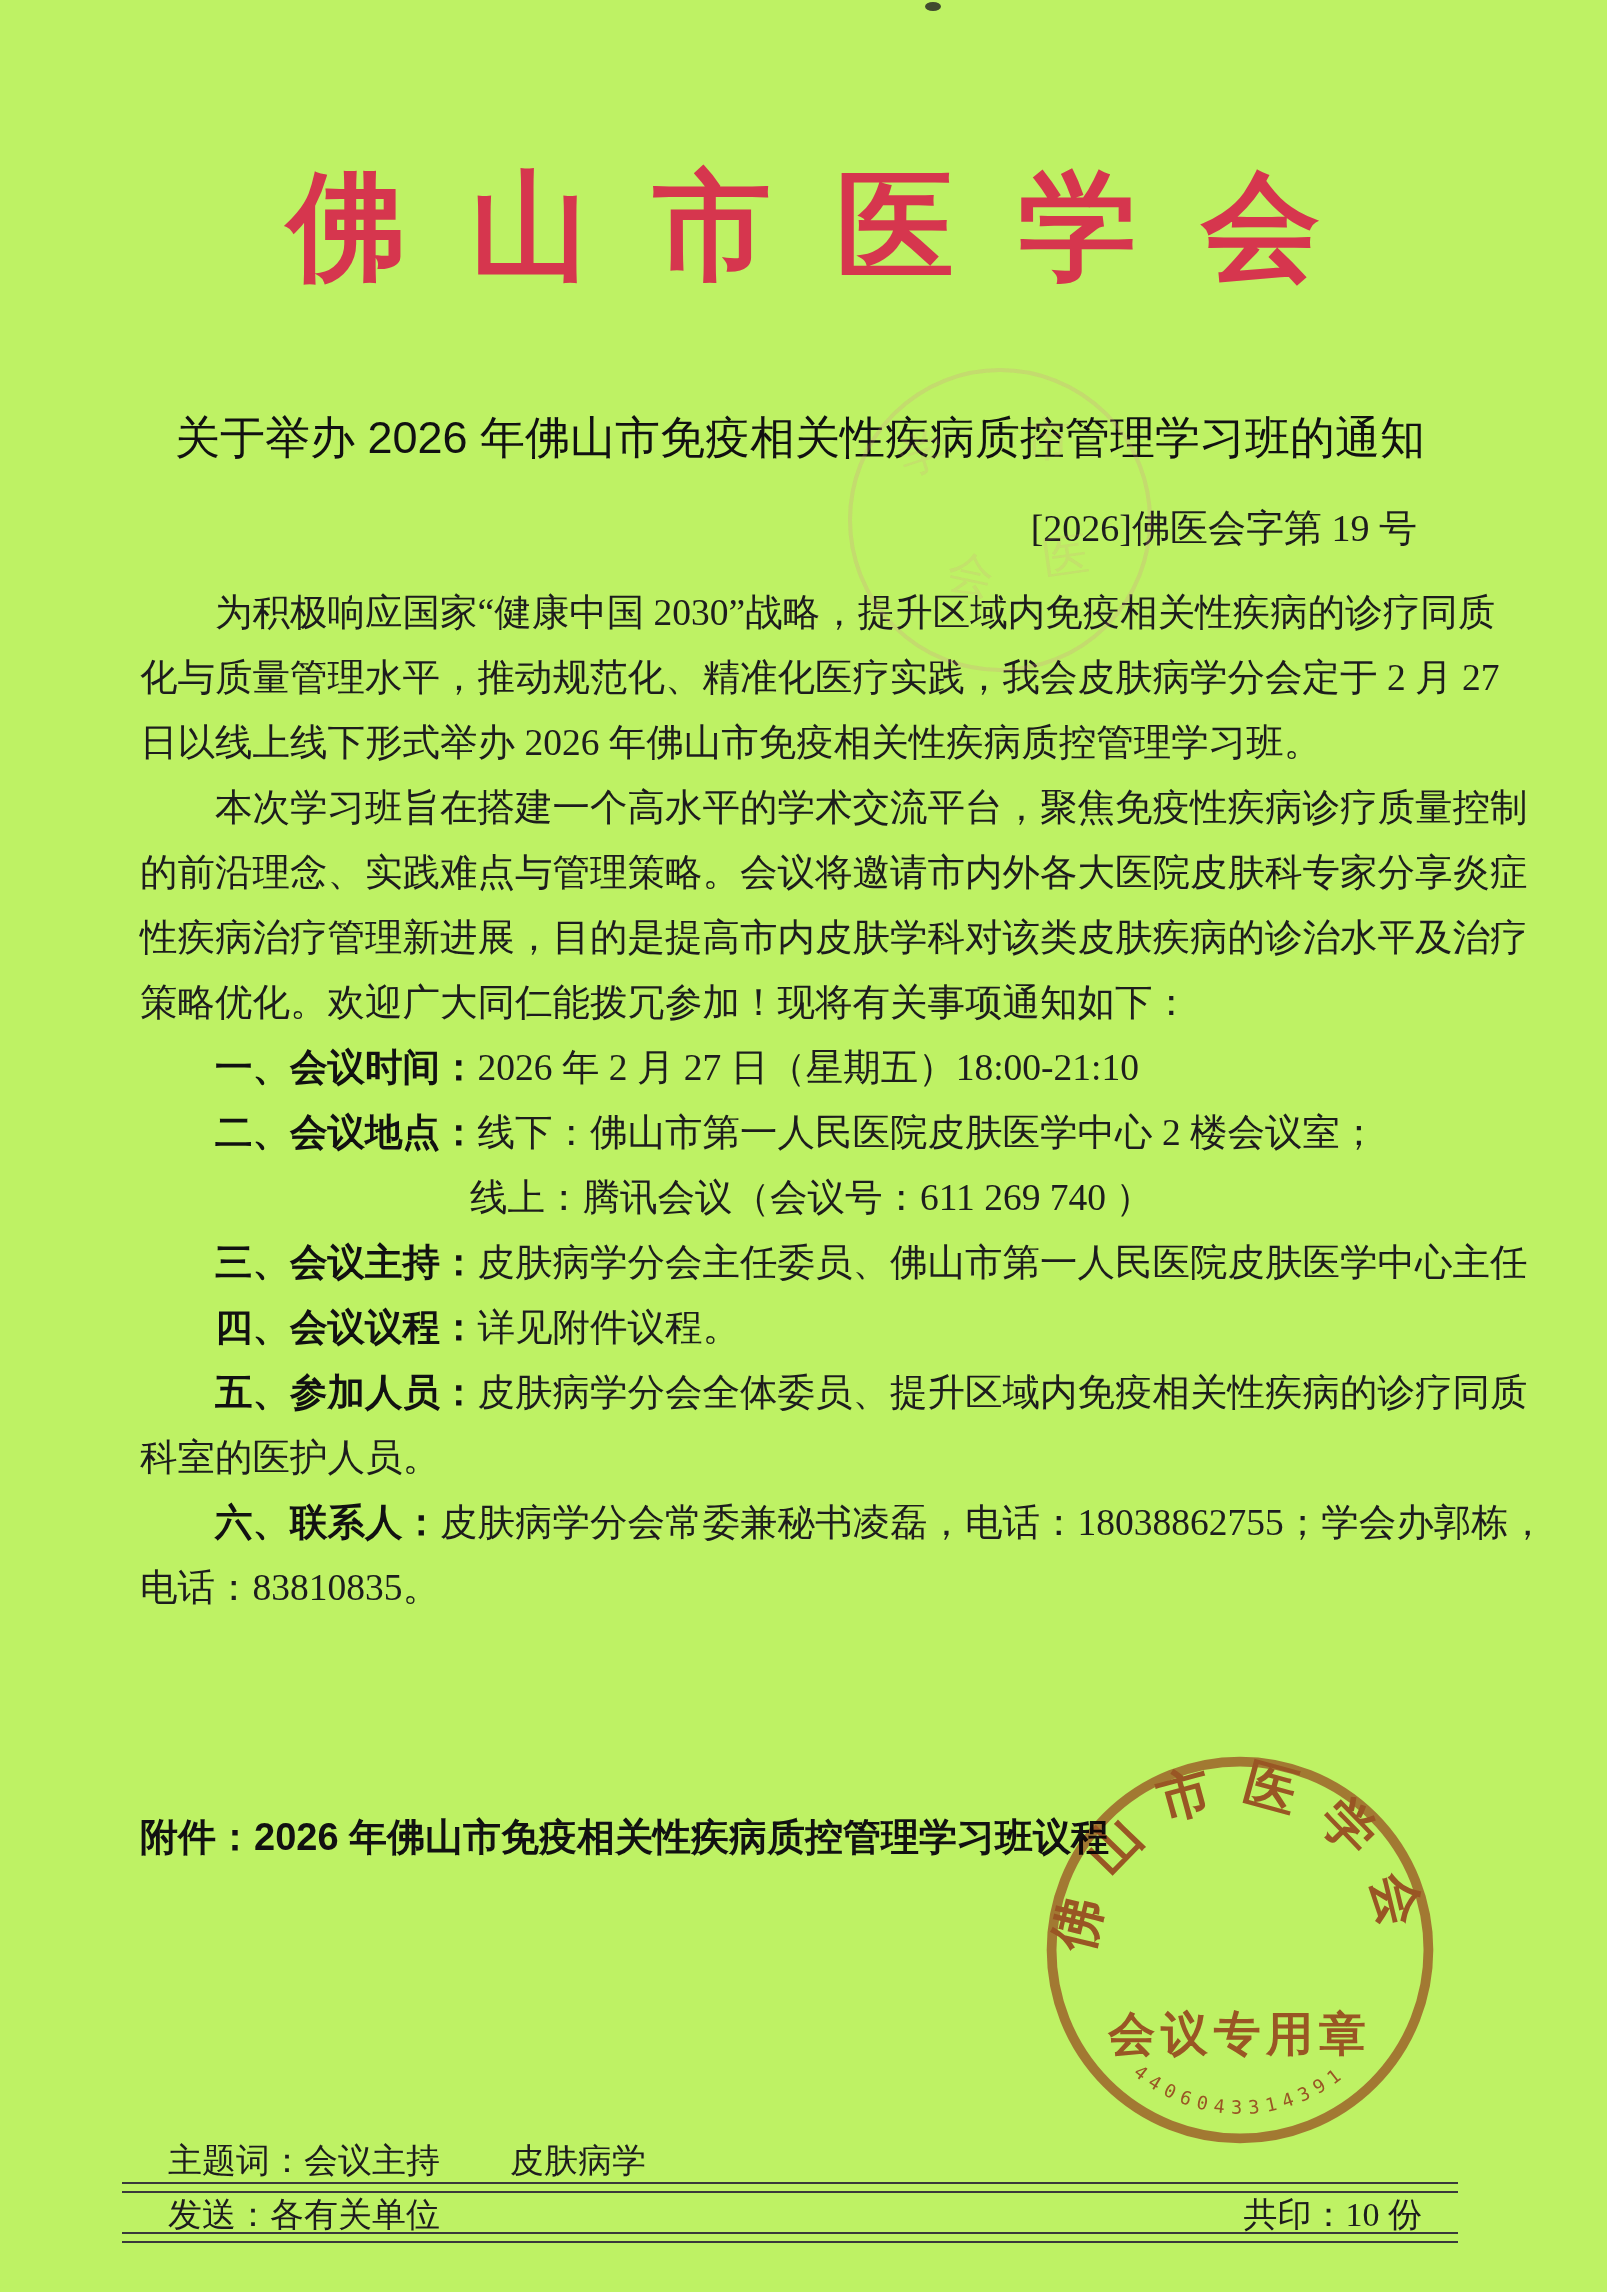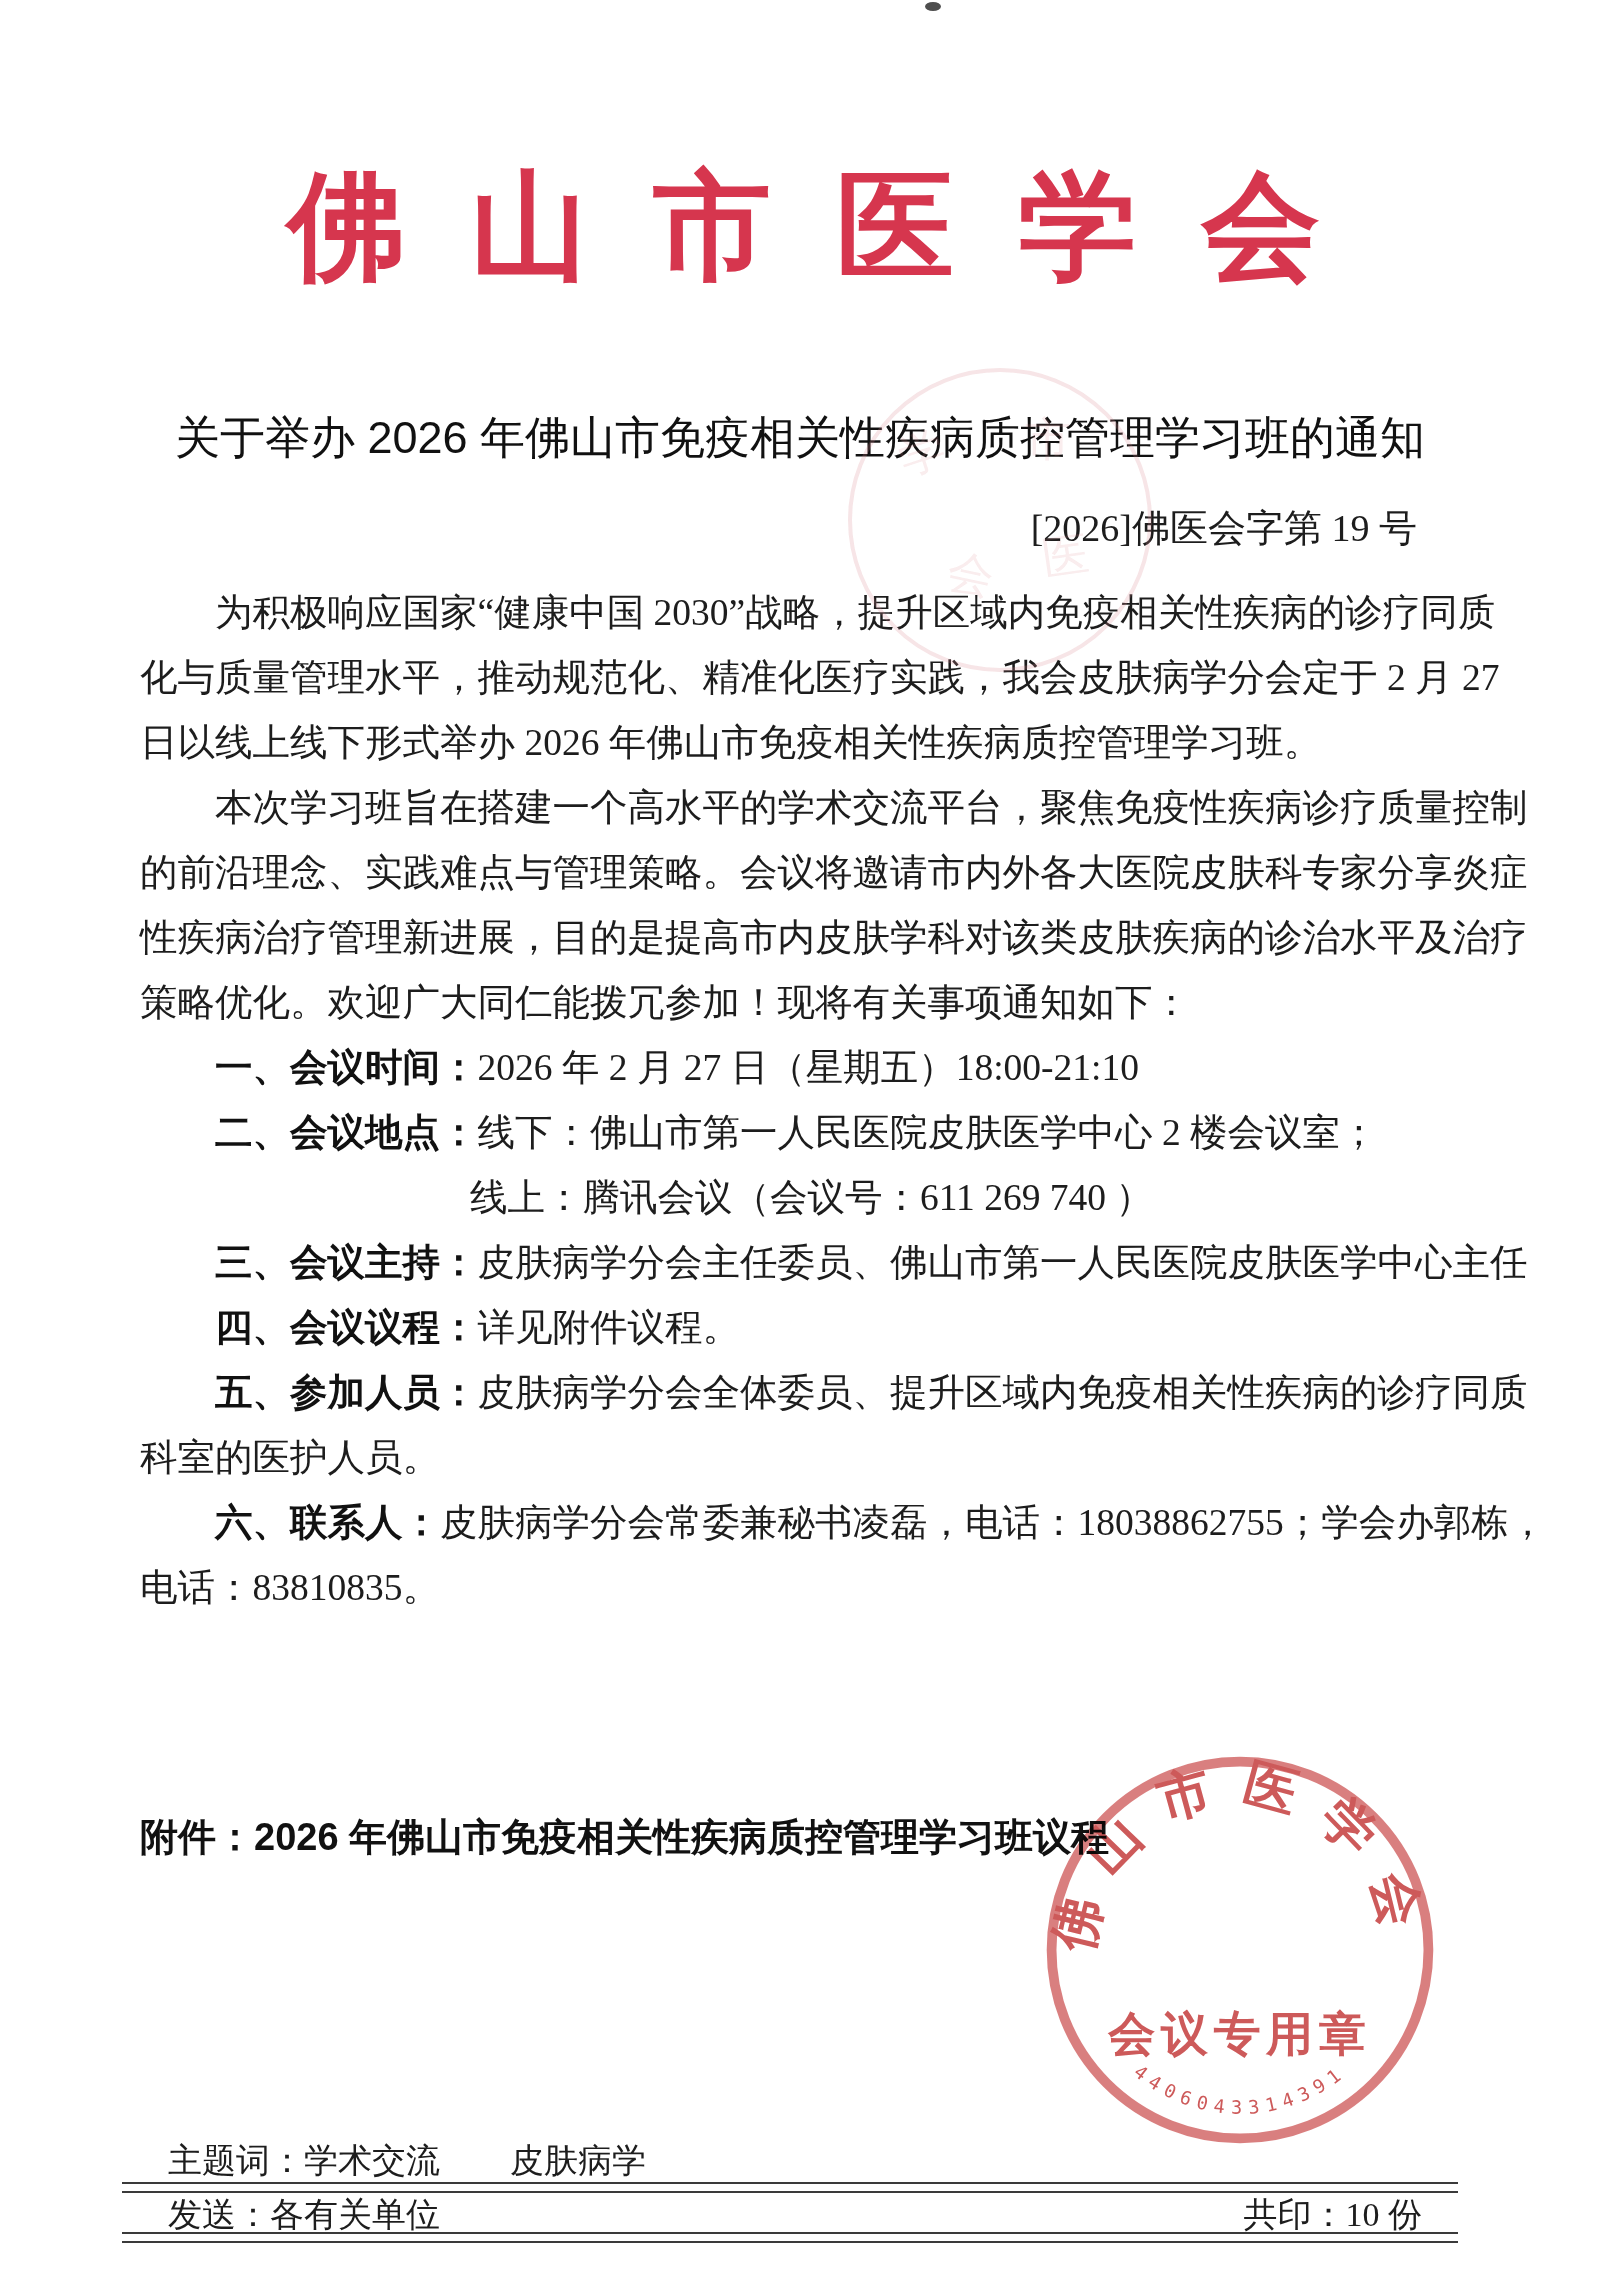--- a/index.html
+++ b/index.html
@@ -1,19 +1,19 @@
 <!DOCTYPE html>
 <html><head>
 <meta charset="utf-8">
 <style>
   html,body{margin:0;padding:0;background:#888;}
   .page{
     position:relative;
     width:1607px;height:2292px;
-    background:#ffffff;
+    background:#bef264;
     overflow:hidden;
     font-family:"Liberation Serif","DejaVu Serif",serif;
     color:#1d1d1d;
   }
   
   .smudge{position:absolute;left:925px;top:2px;width:16px;height:9px;background:#222;border-radius:50%;opacity:.8;}
   
   .org-header{
     position:absolute;left:0;top:148px;width:100%;
     text-align:center;
@@ -118,20 +118,20 @@
     <text font-size="54" font-weight="700" fill="#c94b4b" letter-spacing="26" font-family="'Liberation Serif','DejaVu Serif',serif">
       <textPath href="#sealArcTop" startOffset="50%" text-anchor="middle">佛山市医学会</textPath>
     </text>
     <text x="210" y="312" text-anchor="middle" font-size="48" font-weight="700" fill="#c94b4b" letter-spacing="6" font-family="'Liberation Serif','DejaVu Serif',serif">会议专用章</text>
     <text font-size="19" fill="#c94b4b" letter-spacing="7" font-family="'DejaVu Sans Mono','Liberation Mono',monospace">
       <textPath href="#sealArcBottom" startOffset="50%" text-anchor="middle">4406043314391</textPath>
     </text>
   </svg>
 
   <div class="footer-row1">
-    <span class="kw">主题词：学术交流</span><span>皮肤病学</span>
+    <span class="kw">主题词：会议主持</span><span>皮肤病学</span>
   </div>
   <div class="rule rule1"></div>
   <div class="footer-row2-left">发送：各有关单位</div>
   <div class="footer-row2-right">共印：10 份</div>
   <div class="rule rule2"></div>
 
 </div>
 
 </body></html>

